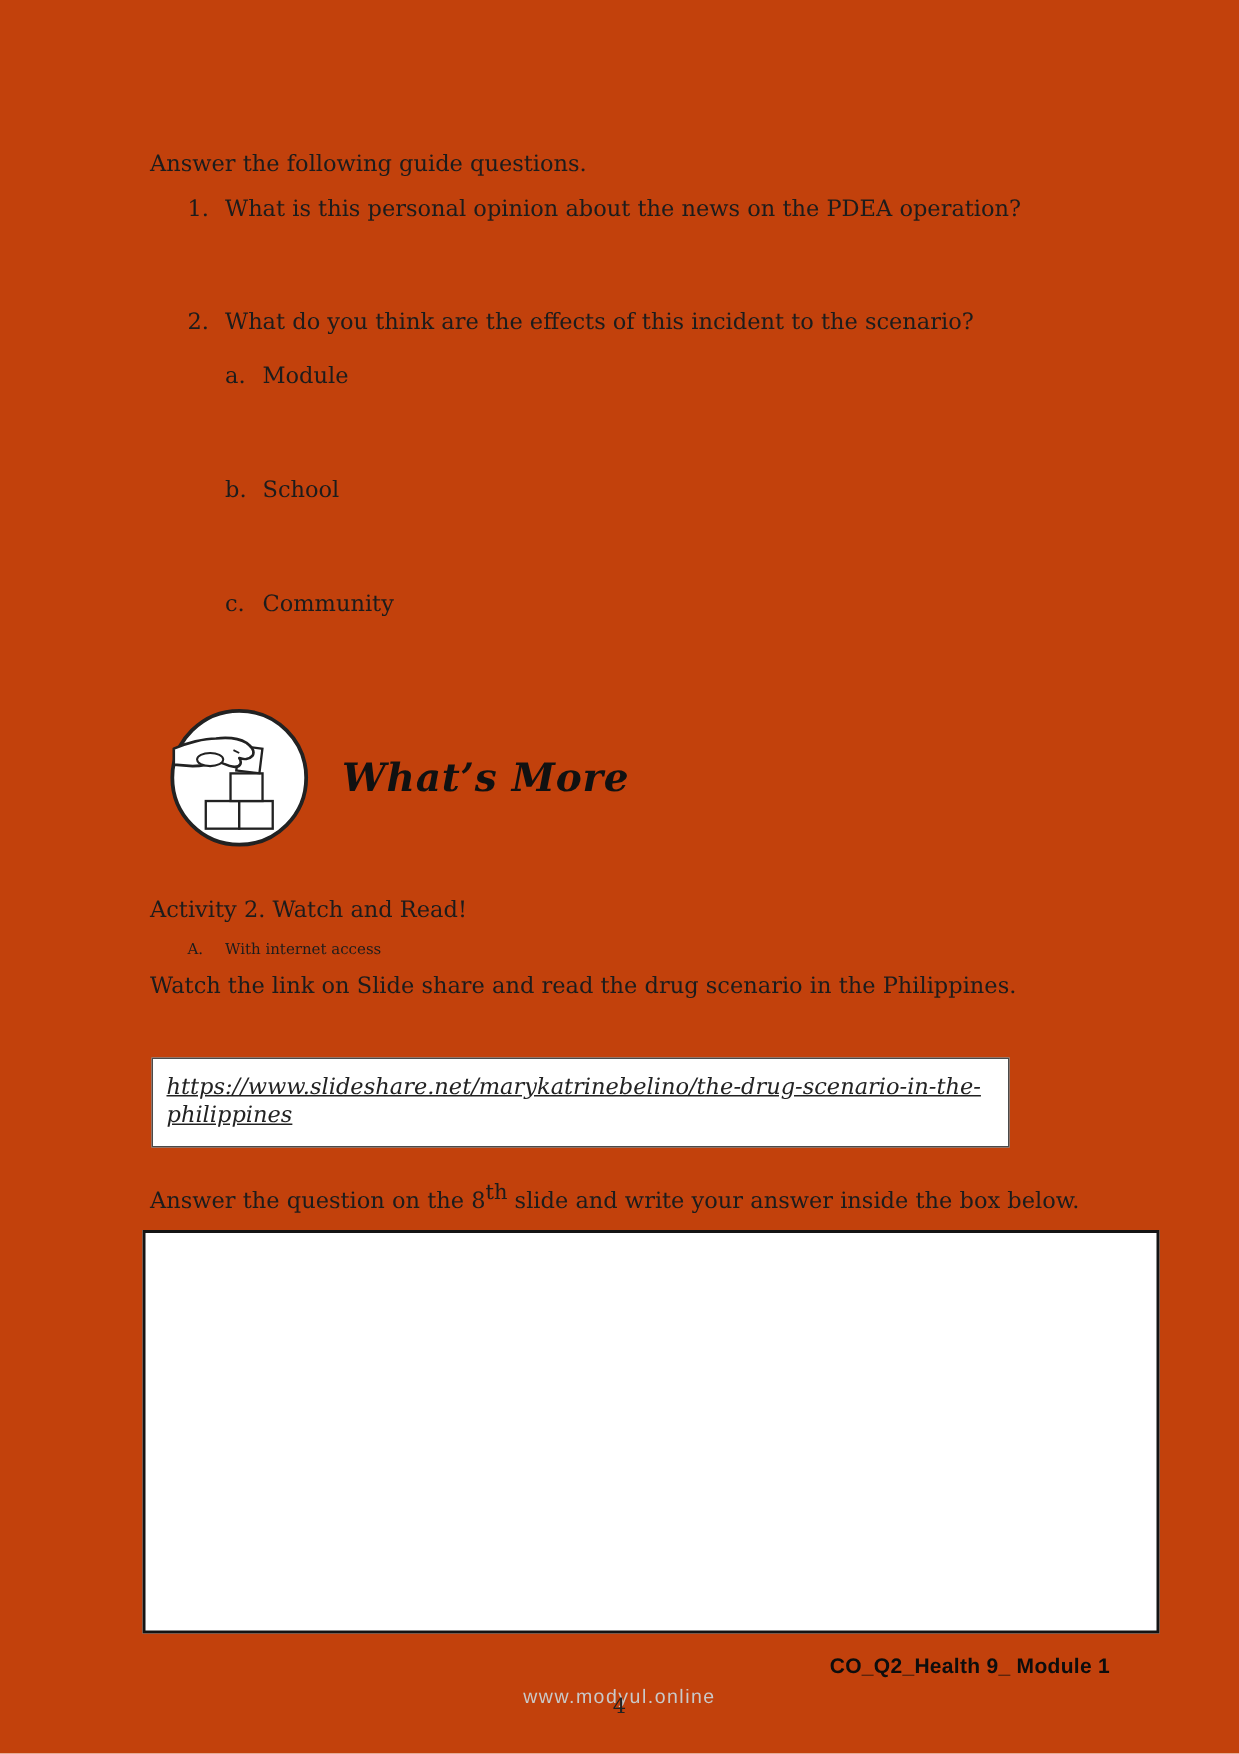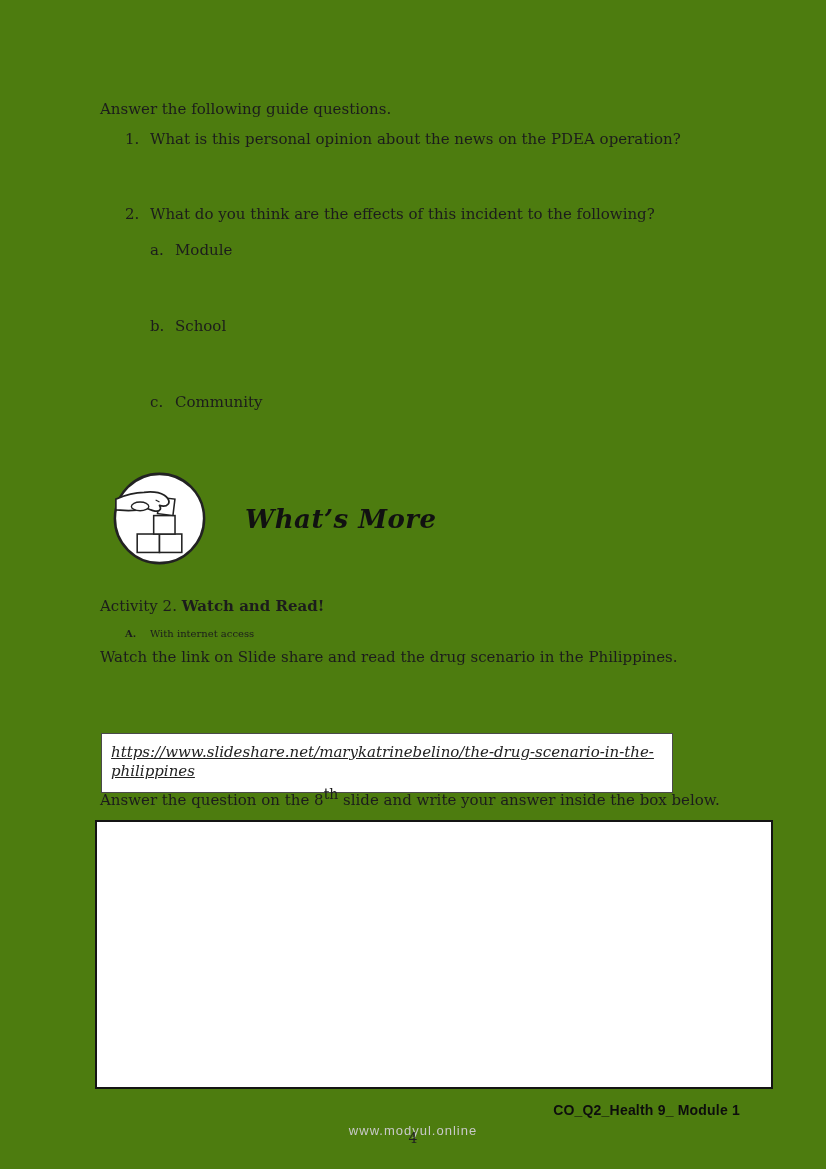--- a/index.html
+++ b/index.html
@@ -4,21 +4,21 @@
 <style>
   * { margin: 0; padding: 0; box-sizing: border-box; }
   html, body { background: #ffffff; }
   body { font-family: "DejaVu Serif", "Liberation Serif", serif; }
 
   .page {
     position: relative;
     width: 826px;
     height: 1169px;
     margin: 0 auto;
-    background: #4d7c0f;
+    background: #c2410c;
     color: #1c1c1c;
     overflow: hidden;
   }
 
   .abs { position: absolute; }
 
   .body-text {
     font-size: 15px;
     line-height: 18px;
     color: #1c1c1c;
@@ -33,50 +33,48 @@
     display: inline-block;
     width: 25px;
   }
 
   .section-banner {
     position: absolute;
     top: 470px;
     left: 111px;
     display: flex;
     align-items: center;
-    gap: 17px;
   }
 
   .banner-icon {
     width: 97px;
     height: 97px;
     flex: 0 0 auto;
   }
 
   .section-heading {
     font-size: 26px;
     font-weight: bold;
     font-style: italic;
     color: #111111;
     margin-left: 20px;
     letter-spacing: 0.5px;
   }
 
-  .bold { font-weight: bold; }
+  .bold { font-weight: normal; }
 
   .link-box {
     position: absolute;
     left: 101px;
     top: 705px;
     width: 572px;
     height: 60px;
     border: 1px solid #4a4a4a;
     padding: 8px 10px 6px 9px;
     background: #ffffff;
-    margin-top: 28px;
   }
 
   .link-text {
     font-style: italic;
     text-decoration: underline;
     font-size: 15px;
     line-height: 17px;
     color: #222222;
     word-break: break-word;
     overflow-wrap: break-word;
@@ -133,21 +131,21 @@
 
 <div class="page">
 
   <div class="abs body-text" style="left:100px; top:100px;">Answer the following guide questions.</div>
 
   <div class="abs body-text" style="left:125px; top:130px;">
     <span class="num-cell">1.</span><span>What is this personal opinion about the news on the PDEA operation?</span>
   </div>
 
   <div class="abs body-text" style="left:125px; top:205px;">
-    <span class="num-cell">2.</span><span>What do you think are the effects of this incident to the following?</span>
+    <span class="num-cell">2.</span><span>What do you think are the effects of this incident to the scenario?</span>
   </div>
 
   <div class="abs body-text" style="left:150px; top:241px;">
     <span class="letter-cell">a.</span><span>Module</span>
   </div>
 
   <div class="abs body-text" style="left:150px; top:317px;">
     <span class="letter-cell">b.</span><span>School</span>
   </div>
 

